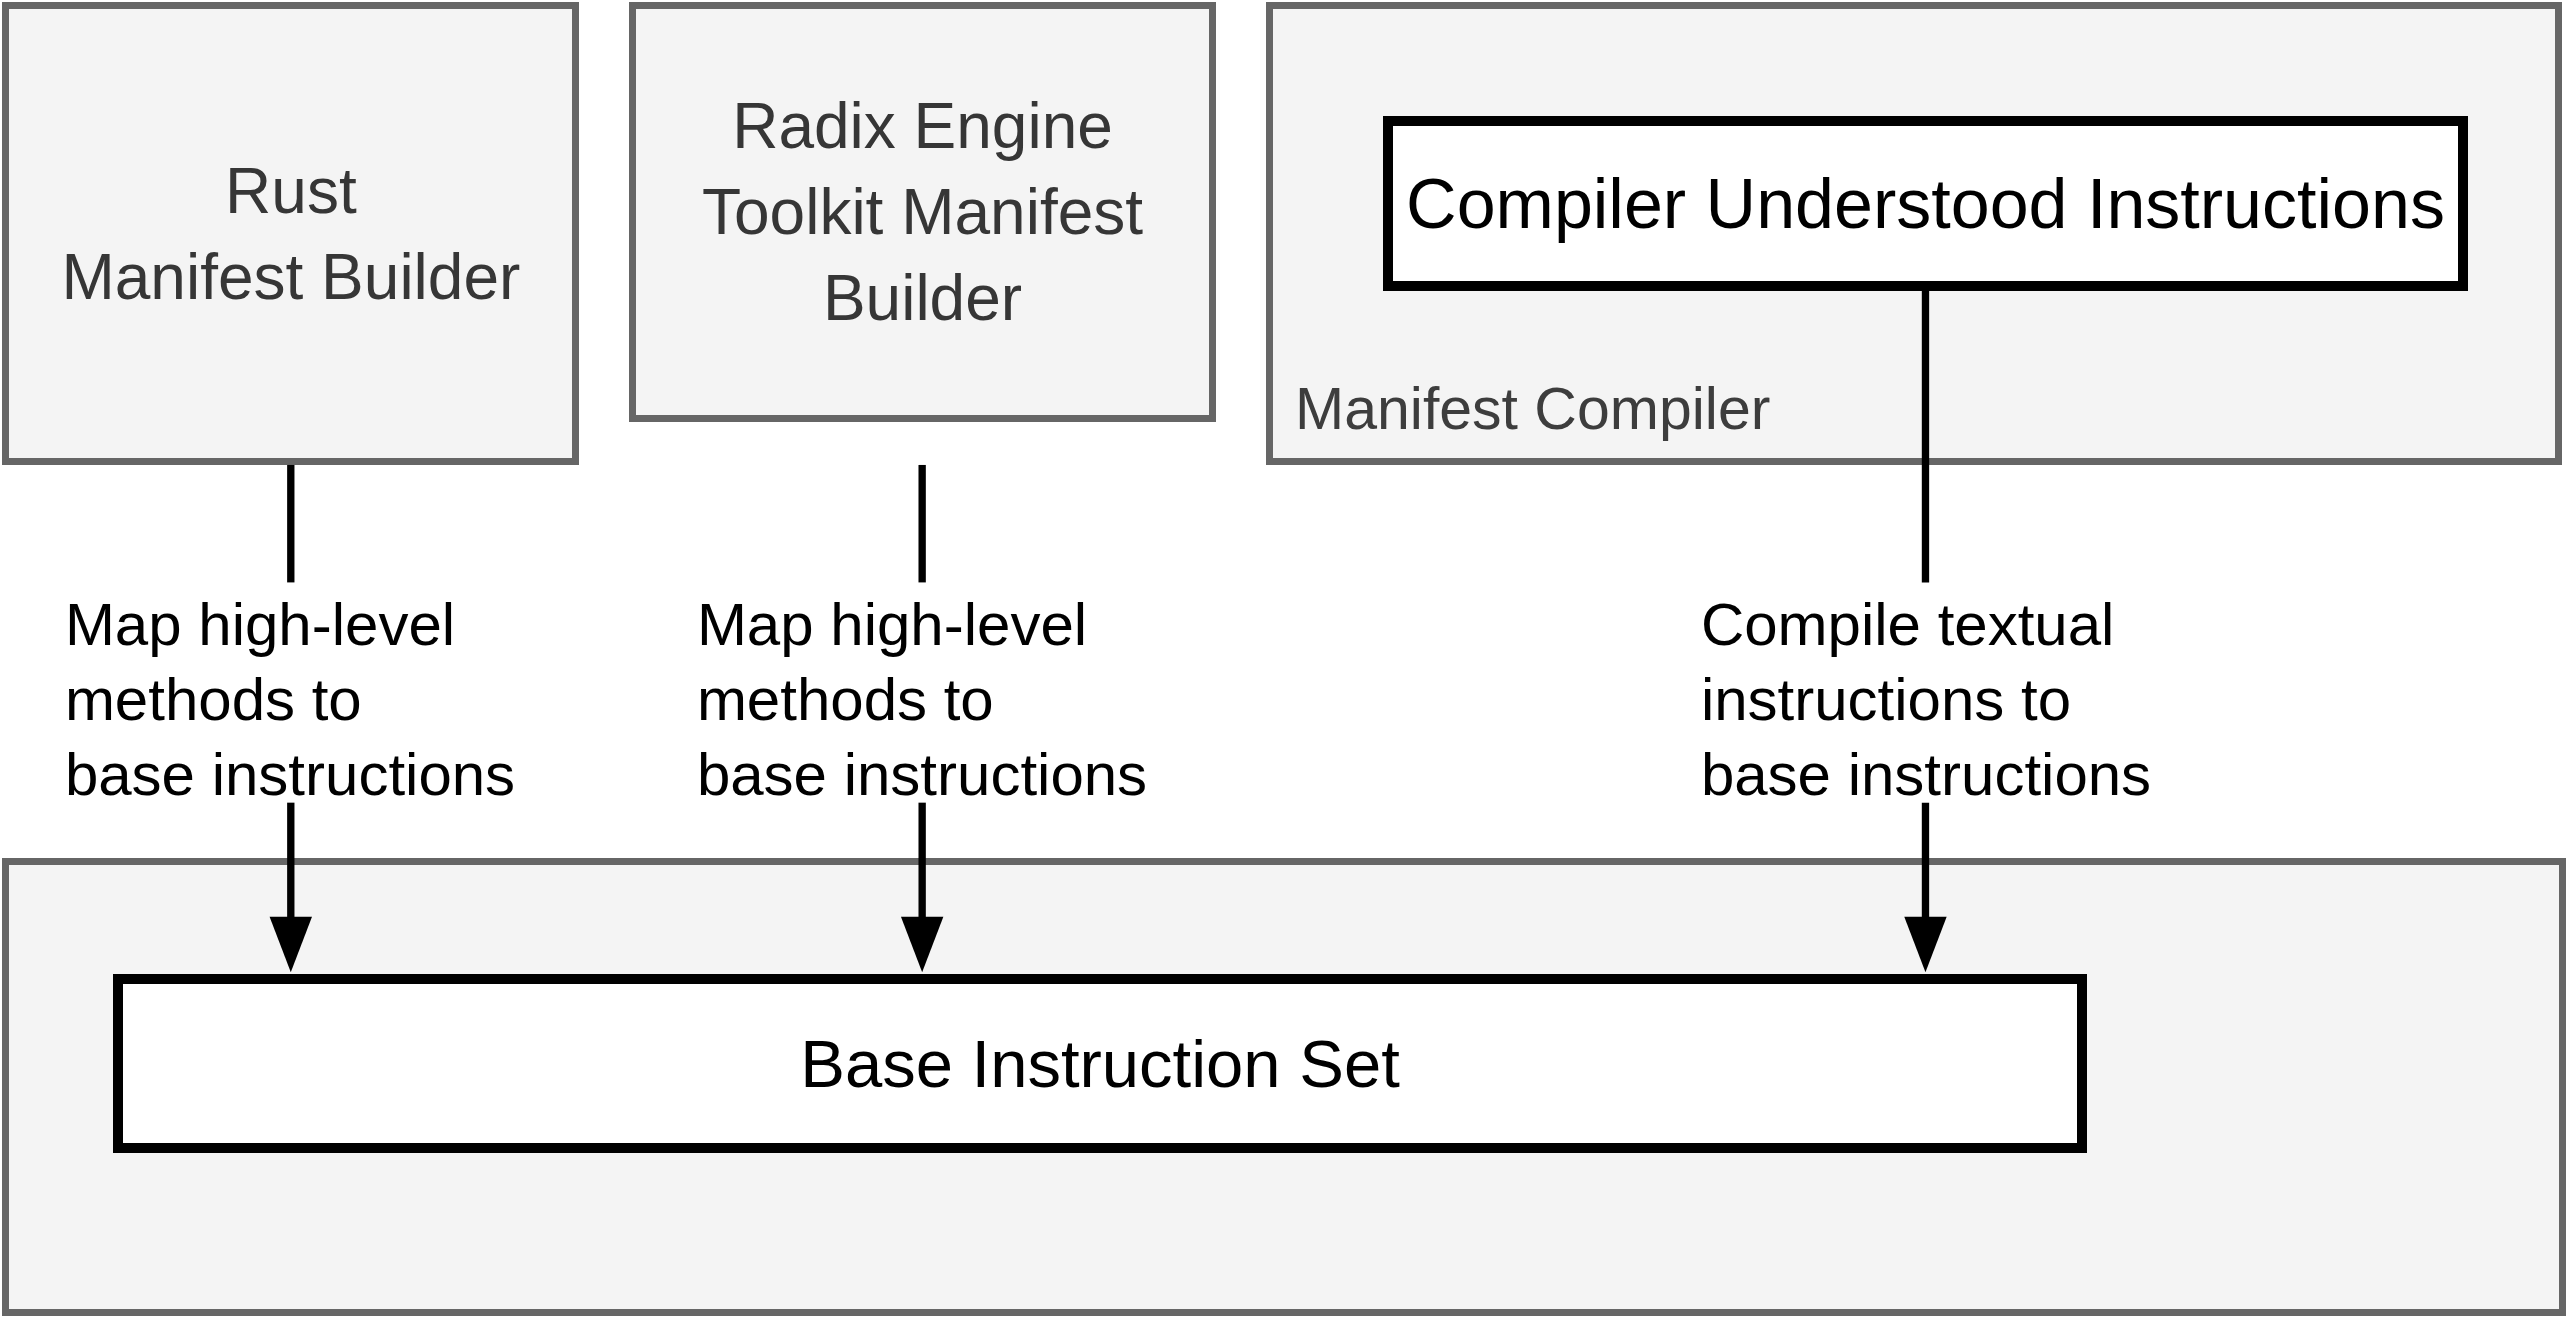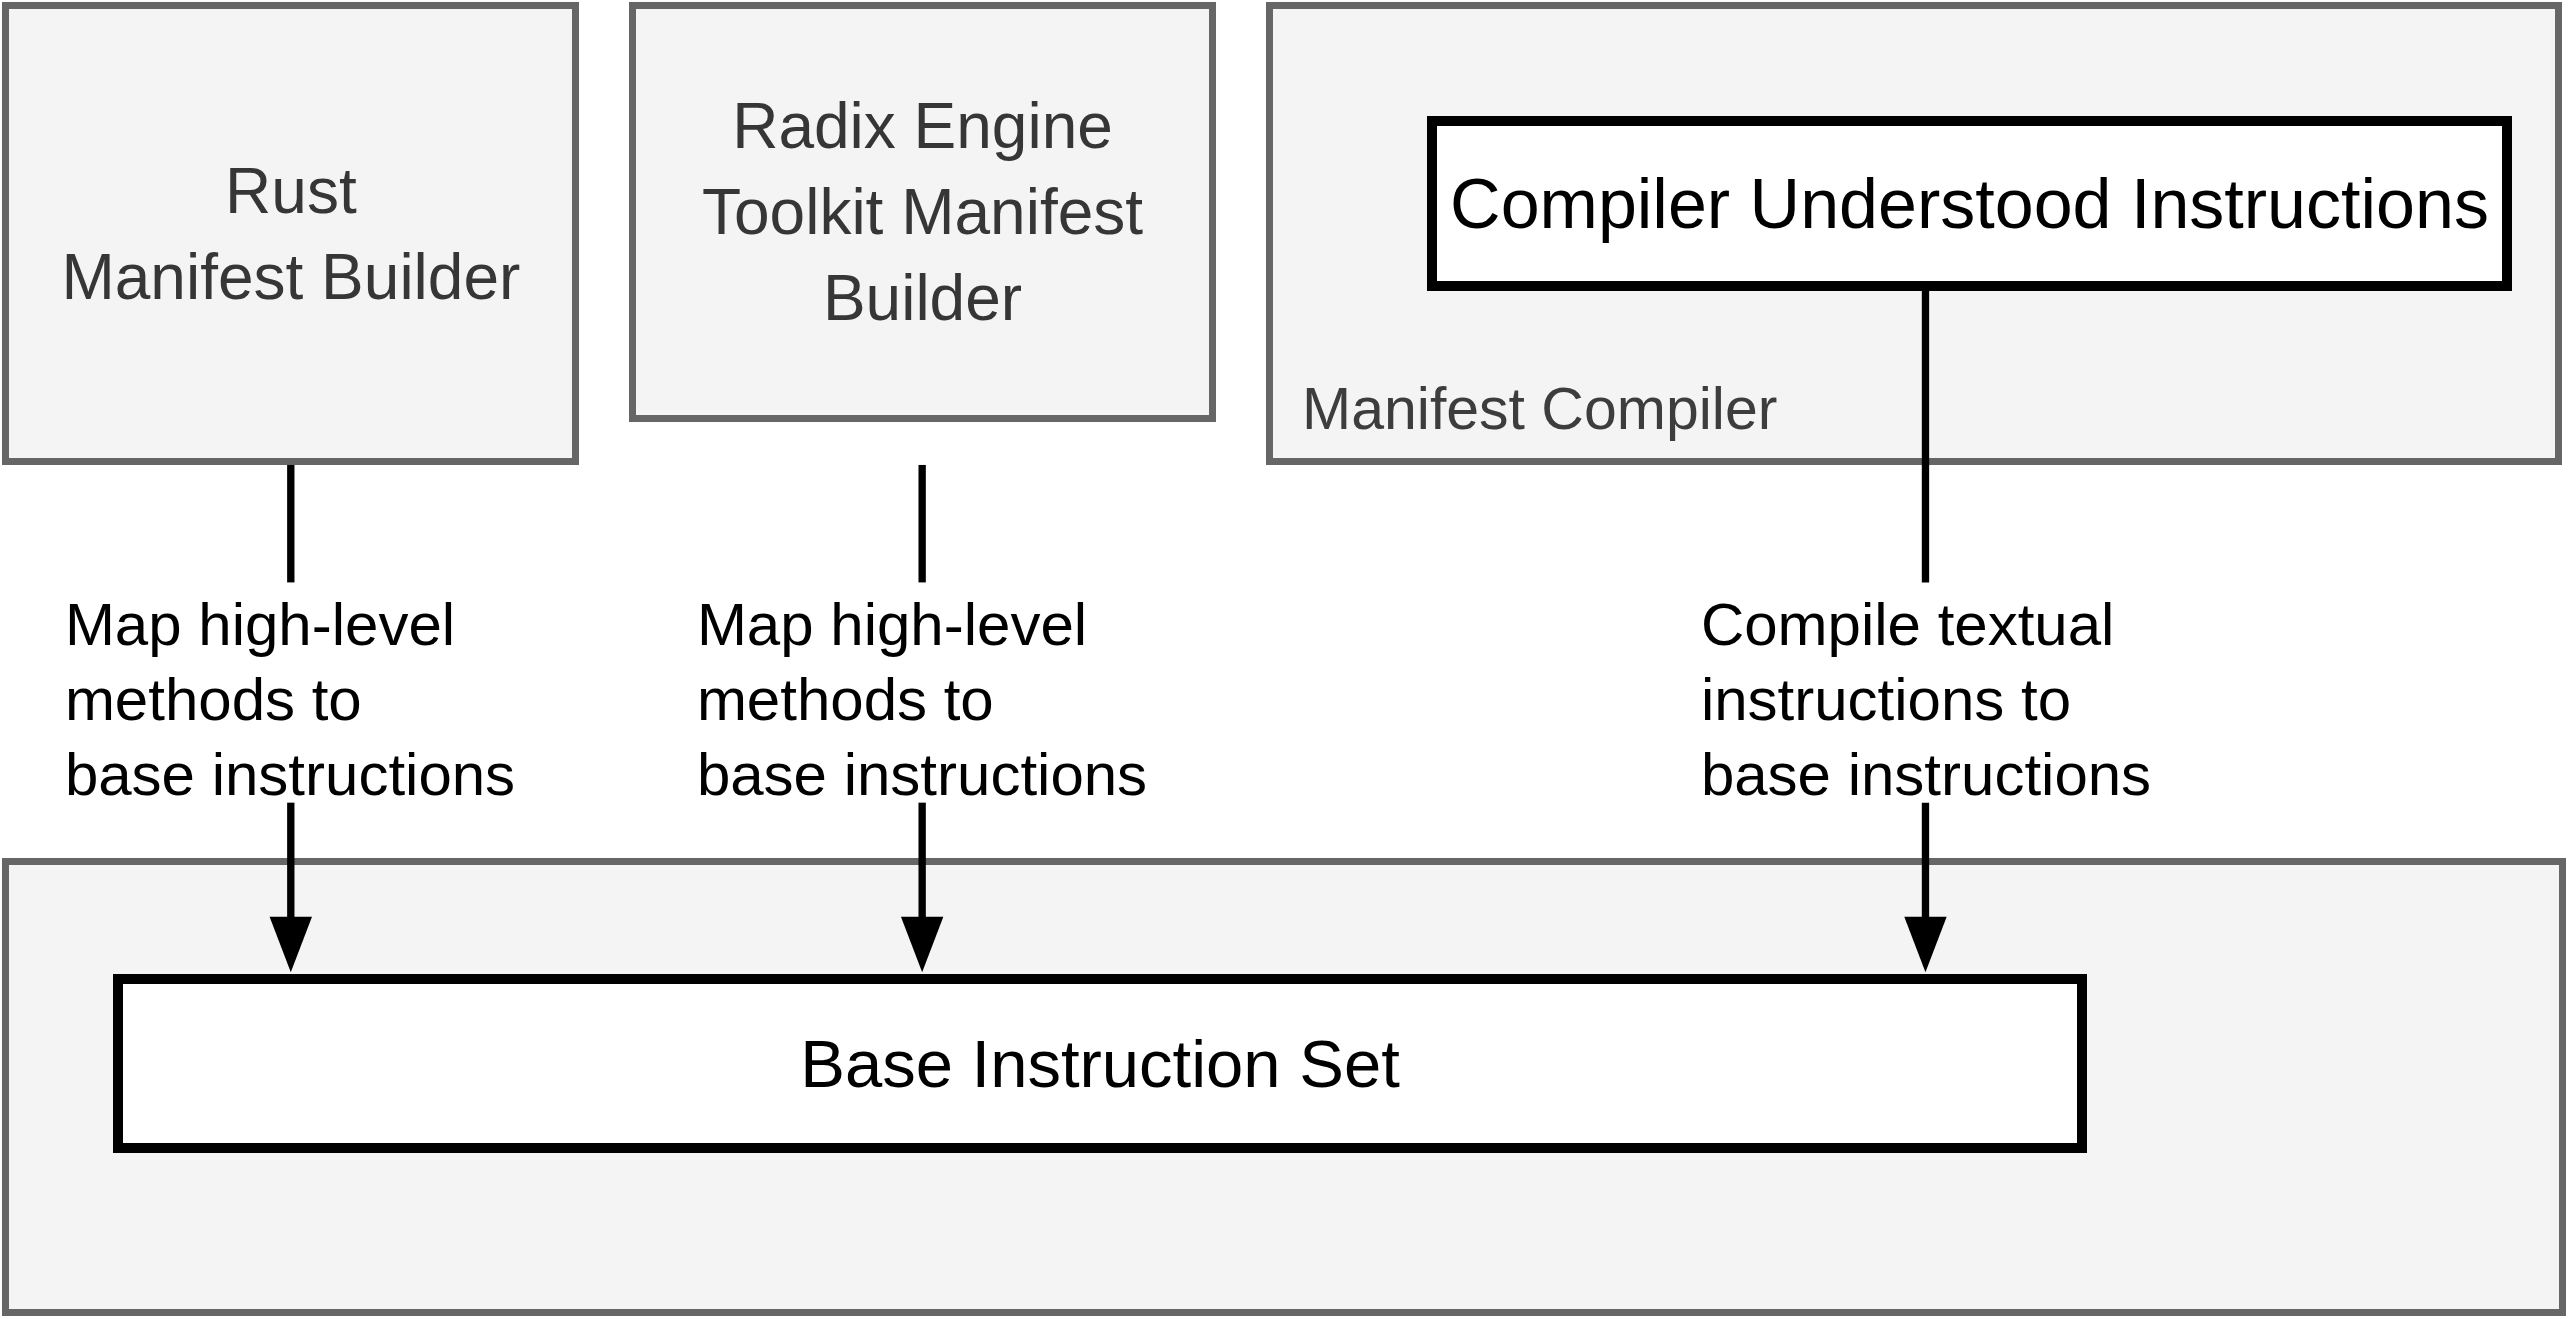--- a/index.html
+++ b/index.html
@@ -24,39 +24,39 @@
     align-items: center;
     justify-content: center;
     text-align: center;
     font-size: 64px;
     line-height: 86px;
     color: #363636;
     white-space: pre-line;
   }
   .corner-label {
     position: absolute;
-    left: 29px;
+    left: 22px;
     bottom: 14.7px;
     font-size: 59px;
     line-height: 70px;
     color: #3d3d3d;
     white-space: nowrap;
   }
   .node-box {
     position: absolute;
     box-sizing: border-box;
     background: #ffffff;
     border: 10.6px solid #000000;
     display: flex;
     align-items: center;
     justify-content: center;
     text-align: center;
     color: #000000;
   }
-  #node-cui { left: 1383px; top: 116px; width: 1085px; height: 175px; font-size: 70px; margin-left: 44px; }
+  #node-cui { left: 1383px; top: 116px; width: 1085px; height: 175px; font-size: 70px; }
   #node-bis { left: 113px; top: 974px; width: 1974px; height: 179px; font-size: 67px; text-align: right; }
   #box-rust    { left: 2.4px;    top: 2.4px; width: 577px;  height: 463px; }
   #box-toolkit { left: 629px;  top: 2.4px; width: 587px;  height: 420px; }
   #box-mc      { left: 1266px; top: 2.4px; width: 1296px; height: 463px; }
   #box-tp      { left: 2.4px; top: 858px; width: 2564px; height: 458px; }
   #tp-label {
     position: absolute;
     left: 11.4px;
     top: 1235px;
     font-size: 60px;

